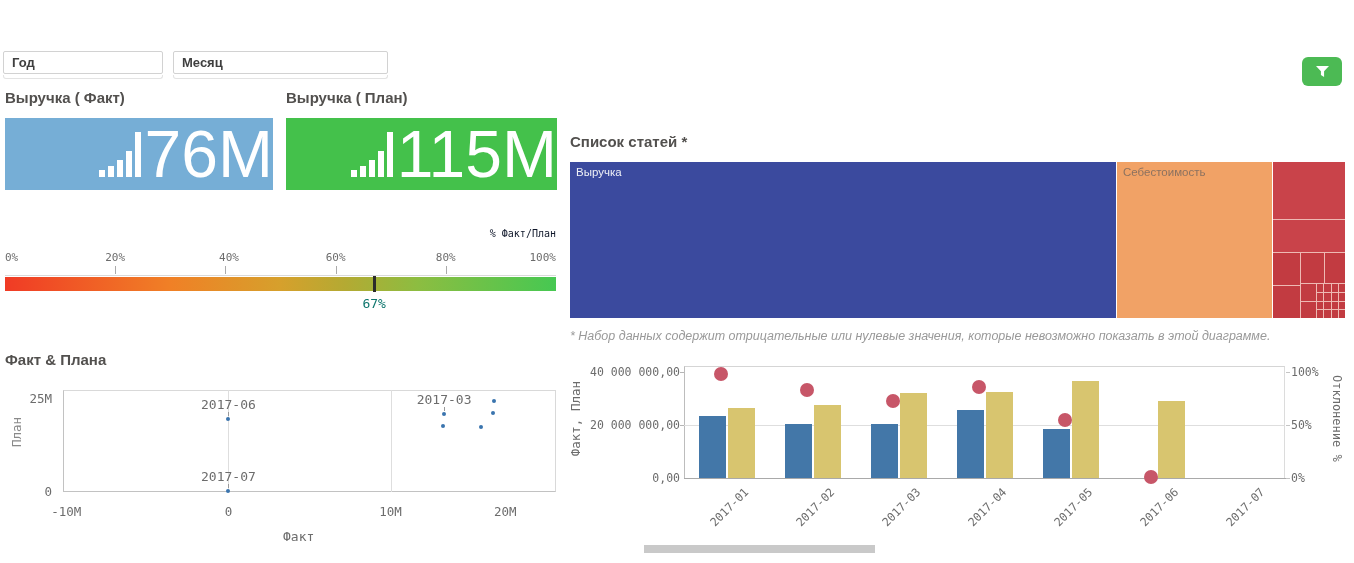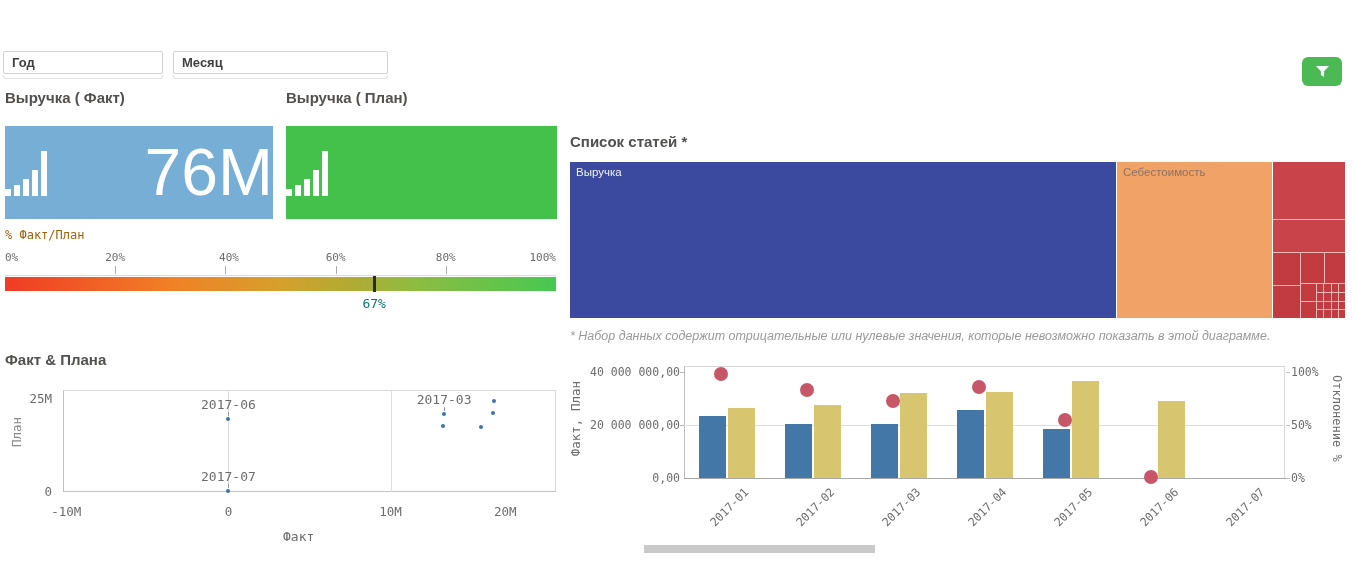--- a/index.html
+++ b/index.html
@@ -14,30 +14,30 @@
   .lb-main { height:23px; border:1px solid #d2d2d2; border-radius:2px; background:#fff;
              font-size:13px; font-weight:bold; color:#3f3f3f; padding:3px 8px; }
   .lb-peek { height:4px; border:1px solid #e3e3e3; border-top:none; border-radius:0 0 3px 3px; margin-top:1px; }
 
   
   .filter-btn { position:absolute; left:1302px; top:57px; width:40px; height:29px;
                 background:#4cba54; border:none; border-radius:6px; cursor:pointer;
                 display:flex; align-items:center; justify-content:center; }
 
   
-  .kpi-card { position:absolute; top:118px; height:93px; display:flex; align-items:center;
-              justify-content:space-between; color:#fff;margin-top:8px; }
+  .kpi-card { position:absolute; top:118px; height:72px; display:flex; align-items:center;
+              justify-content:flex-end; color:#fff; }
   .kpi-icon { display:flex; align-items:flex-end; gap:3px; height:46px; margin-right:4px; }
   .kpi-icon i { display:block; width:6px; background:#fff; }
   .kpi-value { font-size:66px; line-height:0.95; font-weight:400; }
 
   
   #gauge { position:absolute; left:5px; top:228px; width:551px; height:92px; }
-  #gauge .g-title { position:absolute; left:0; right:0; top:0; text-align:left;
-                    font-size:12px; color:#a16207; }
+  #gauge .g-title { position:absolute; left:0; right:0; top:0; text-align:right;
+                    font-size:10px; color:#0f172a; }
 
   
   #scatter { position:absolute; left:0; top:345px; width:561px; height:218px; }
   #scatter-plot { position:absolute; left:63px; top:45px; width:493px; height:102px;
                   border:1px solid #d9d9d9; border-left-color:#c2c2c2; border-bottom-color:#c2c2c2; }
   .v-label-up { position:absolute; writing-mode:vertical-rl; transform:rotate(180deg);
                 font-size:12.5px; color:#8a8a8a; }
   .v-label-down { position:absolute; writing-mode:vertical-rl; font-size:12px; color:#6c6c6c; }
 
   
@@ -100,20 +100,21 @@
     <span class="kpi-value">76M</span>
   </div>
   <div class="kpi-card" style="left:286px; width:271px; background:#44c14b;">
     <span class="kpi-icon">
       <i style="height:7px"></i>
         <i style="height:11px"></i>
         <i style="height:17px"></i>
         <i style="height:26px"></i>
         <i style="height:45px"></i>
     </span>
+    <span class="kpi-value">115M</span>
   </div>
 
   <div id="gauge">
     <div class="g-title mono">% Факт/План</div>
   <div class="mono" style="position: absolute; top: 23px; font-size: 11px; color: rgb(108, 108, 108); left: 0px;">0%</div>
       <div class="mono" style="position: absolute; top: 23px; font-size: 11px; color: rgb(108, 108, 108); left: 110.2px; transform: translateX(-50%);">20%</div>
       <div style="position: absolute; left: 110.2px; top: 38px; width: 1px; height: 8px; background: rgb(171, 171, 171);"></div>
       <div class="mono" style="position: absolute; top: 23px; font-size: 11px; color: rgb(108, 108, 108); left: 224px; transform: translateX(-50%);">40%</div>
       <div style="position: absolute; left: 220.4px; top: 38px; width: 1px; height: 8px; background: rgb(171, 171, 171);"></div>
       <div class="mono" style="position: absolute; top: 23px; font-size: 11px; color: rgb(108, 108, 108); left: 330.6px; transform: translateX(-50%);">60%</div>

